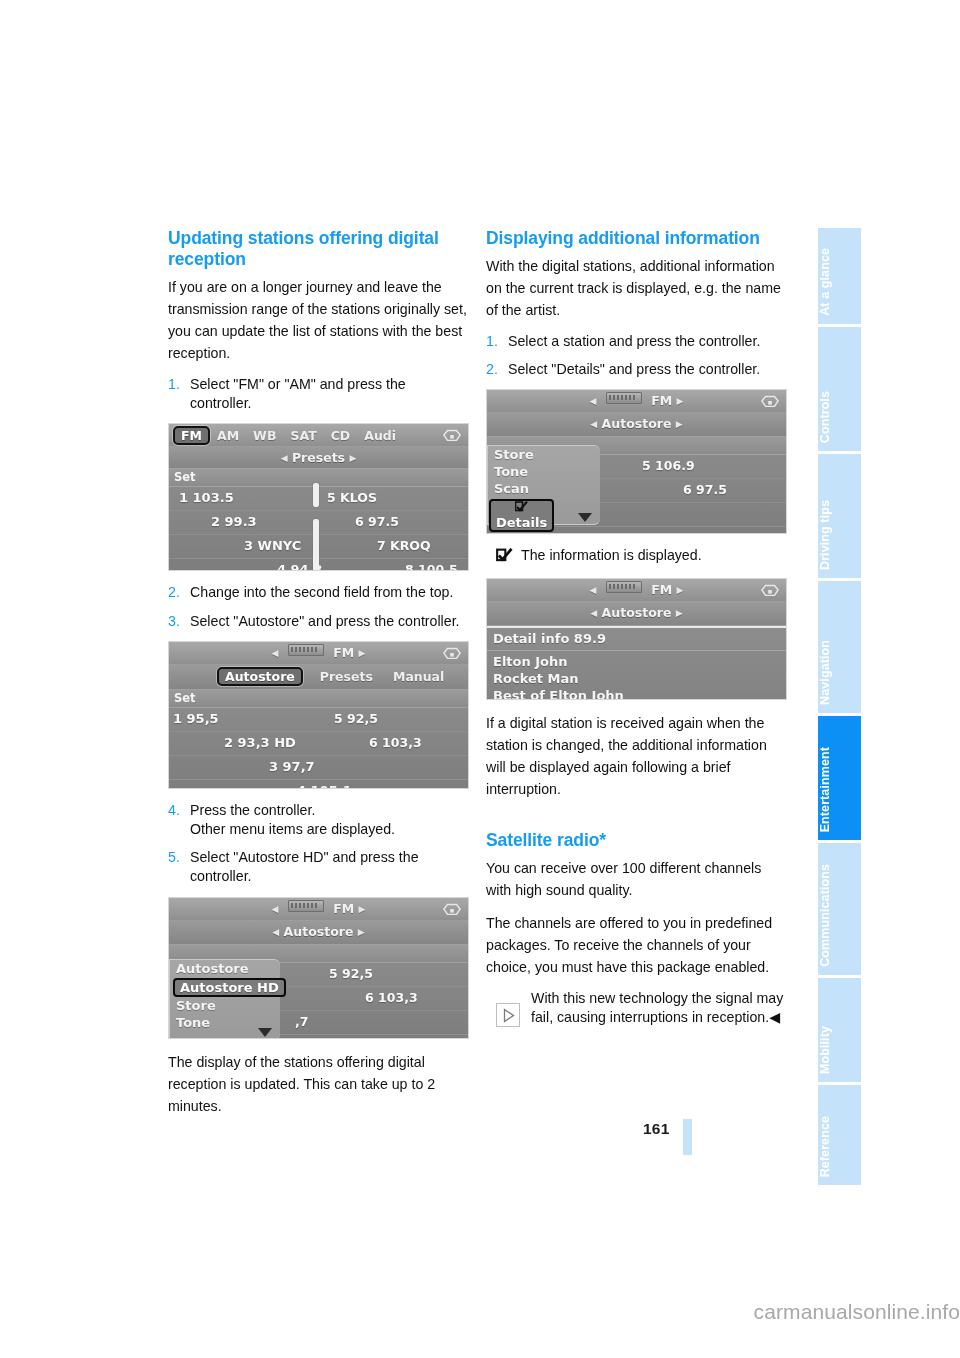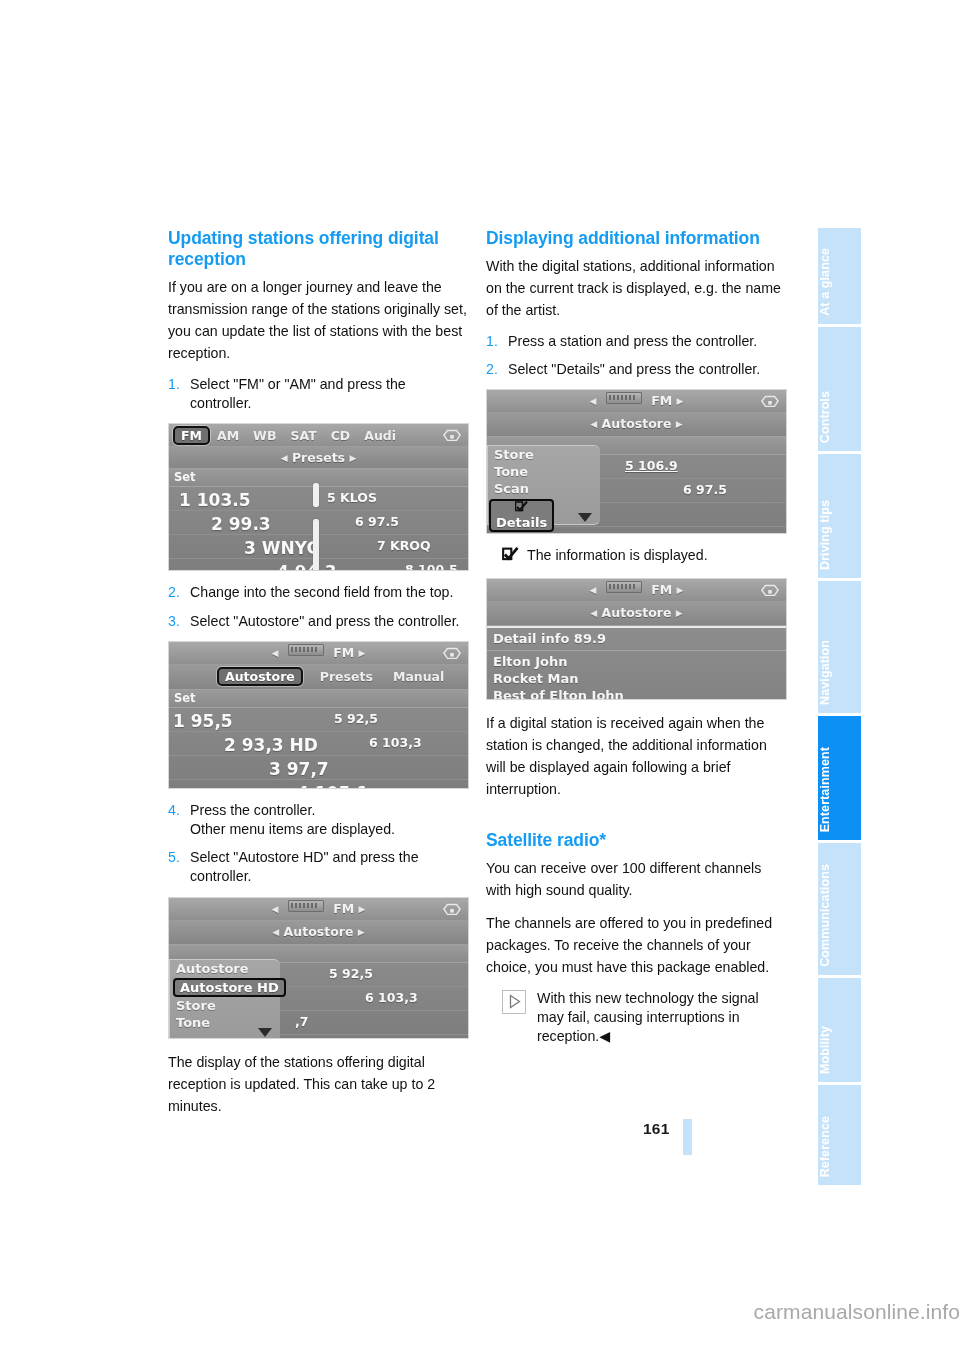--- a/index.html
+++ b/index.html
@@ -166,21 +166,21 @@
   }
 
   .preset-row {
     position: relative;
     height: 23px;
     border-bottom: 1px solid #8f8f8f;
   }
   .preset-row .pl {
     position: absolute;
     top: 3px;
-    font-size: 17px;
+    font-size: 13px;
     font-weight: bold;
     color: #fafafa;
     text-shadow: 0 1px 1px rgba(0,0,0,.3);
     white-space: nowrap;
   }
   .preset-row .pr {
     position: absolute;
     top: 3px;
     font-size: 12.5px;
     font-weight: bold;
@@ -242,22 +242,22 @@
   }
   .detail-panel .dline {
     font-size: 13px; font-weight: bold; color: #f6f6f6;
     padding: 1px 6px;
     text-shadow: 0 1px 0 rgba(0,0,0,.3);
   }
 
   
   .note-row {
     display: flex;
-    align-items: flex-start;
-    margin: 0 0 12px 16px;
+    align-items: flex-end;
+    margin: 0 0 12px 10px;
   }
   .note-row .note-ico {
     flex: 0 0 auto;
     margin-right: 8px;
     margin-top: 1px;
   }
   .note-row .note-txt {
     font-size: 14.2px;
     line-height: 19.2px;
     color: #111;
@@ -514,21 +514,21 @@
 
   <div class="column" id="col-right">
 
     <h2 class="section-heading">Displaying additional information</h2>
 
     <p class="body-text">With the digital stations, additional information on the current track is displayed, e.g. the name of the artist.</p>
 
     <ol class="step-list">
       <li>
         <span class="num">1.</span>
-        <span>Press a station and press the controller.</span>
+        <span>Select a station and press the controller.</span>
       </li>
       <li style="margin-top:9px;">
         <span class="num">2.</span>
         <span>Select "Details" and press the controller.</span>
       </li>
     </ol>
 
     <div class="idrive" style="height:145px; margin-top:9px;">
       <div class="scrbar">
         <div class="centered" style="top:2px;">
@@ -545,21 +545,21 @@
       <div class="scrbar2" style="height:23px;">
         <div class="centered" style="top:3px;">
           <span class="arrow-l">◀</span>
           <span>Autostore</span>
           <span class="arrow-r">▶</span>
         </div>
       </div>
       <div class="setbar"></div>
       <div class="rowarea" style="height:82px;">
         <div class="preset-row">
-          <span class="pr" style="left:138px;text-decoration:underline;">5 106.9</span>
+          <span class="pr" style="left:155px;">5 106.9</span>
         </div>
         <div class="preset-row">
           <span class="pr" style="left:196px;">6 97.5</span>
         </div>
         <div class="preset-row"></div>
         <div class="preset-row" style="border:none;">
           <span class="pr" style="left:120px;">4 89.9</span>
         </div>
       </div>
 

